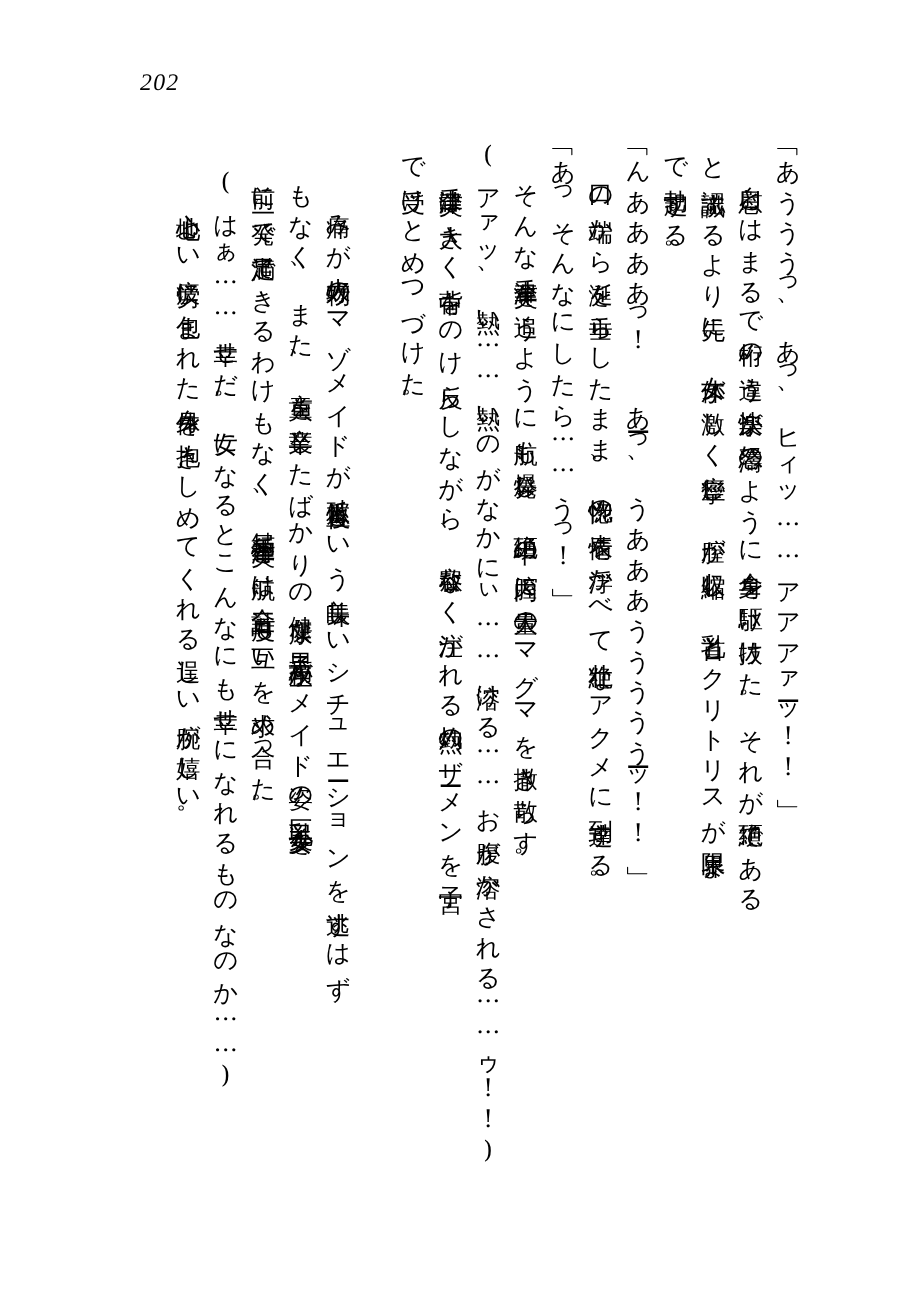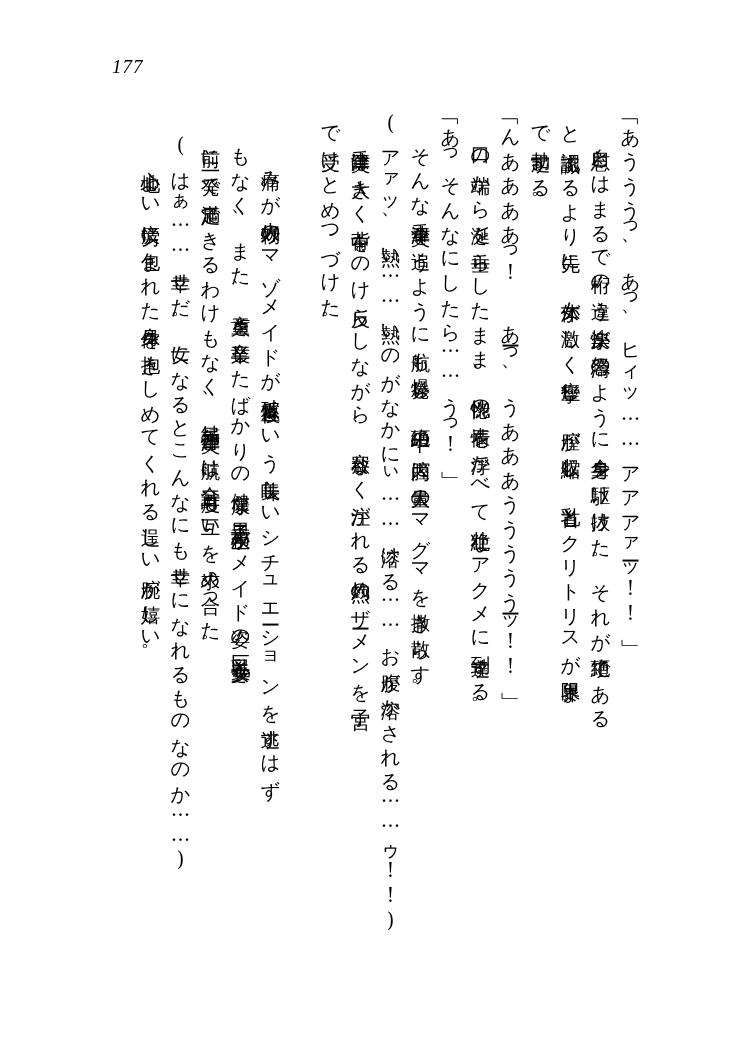--- a/index.html
+++ b/index.html
@@ -60,21 +60,21 @@
   }
   .col.indent {
     padding-top: 22px;
   }
 </style>
 </head>
 <body>
 
 <div class="page">
 
-  <div class="page-number">177</div>
+  <div class="page-number">202</div>
 
   <div class="text-block">
     <div class="col">「あうううっ、あっ、ヒィッ……アアアァーッ!!」</div>
     <div class="col">　自慰とはまるで桁の違う快楽が怒濤のように全身を駆け抜けた。それが絶頂である</div>
     <div class="col">と認識するより先に、女体が激しく痙攣し、膣が収縮し、乳首とクリトリスが限界ま</div>
     <div class="col">で勃起する。</div>
     <div class="col">「んああああっ! あーっ、うあああうううううーッ!!」</div>
     <div class="col">　口の端から涎を垂らしたまま、恍惚の表情を浮かべて壮絶なアクメに到達する。</div>
     <div class="col">「あっそんなにしたら……うっ!」</div>
     <div class="col">　そんな香津美を追うように航も爆発し、絶頂中の膣内に大量のマグマを撒き散らす。</div>

